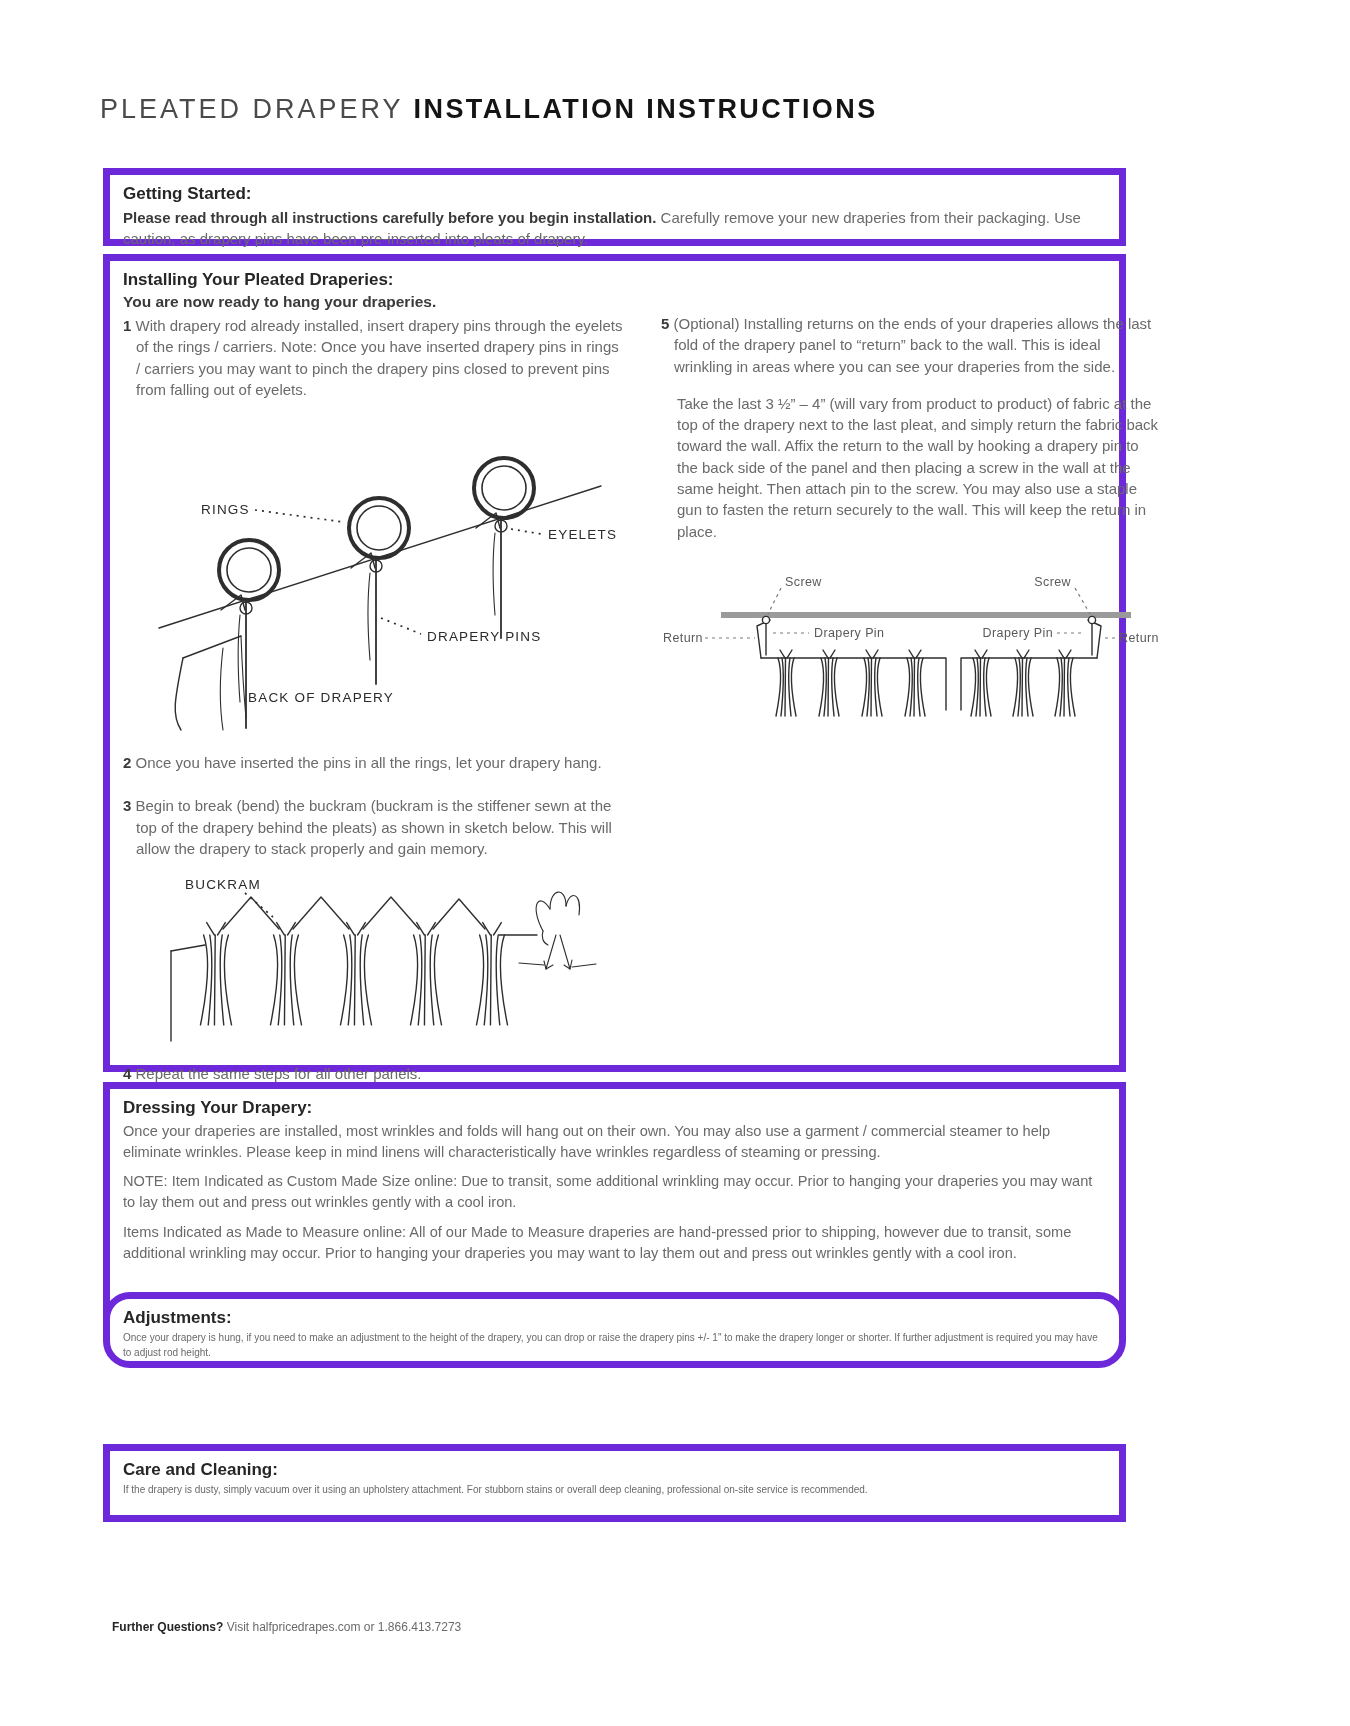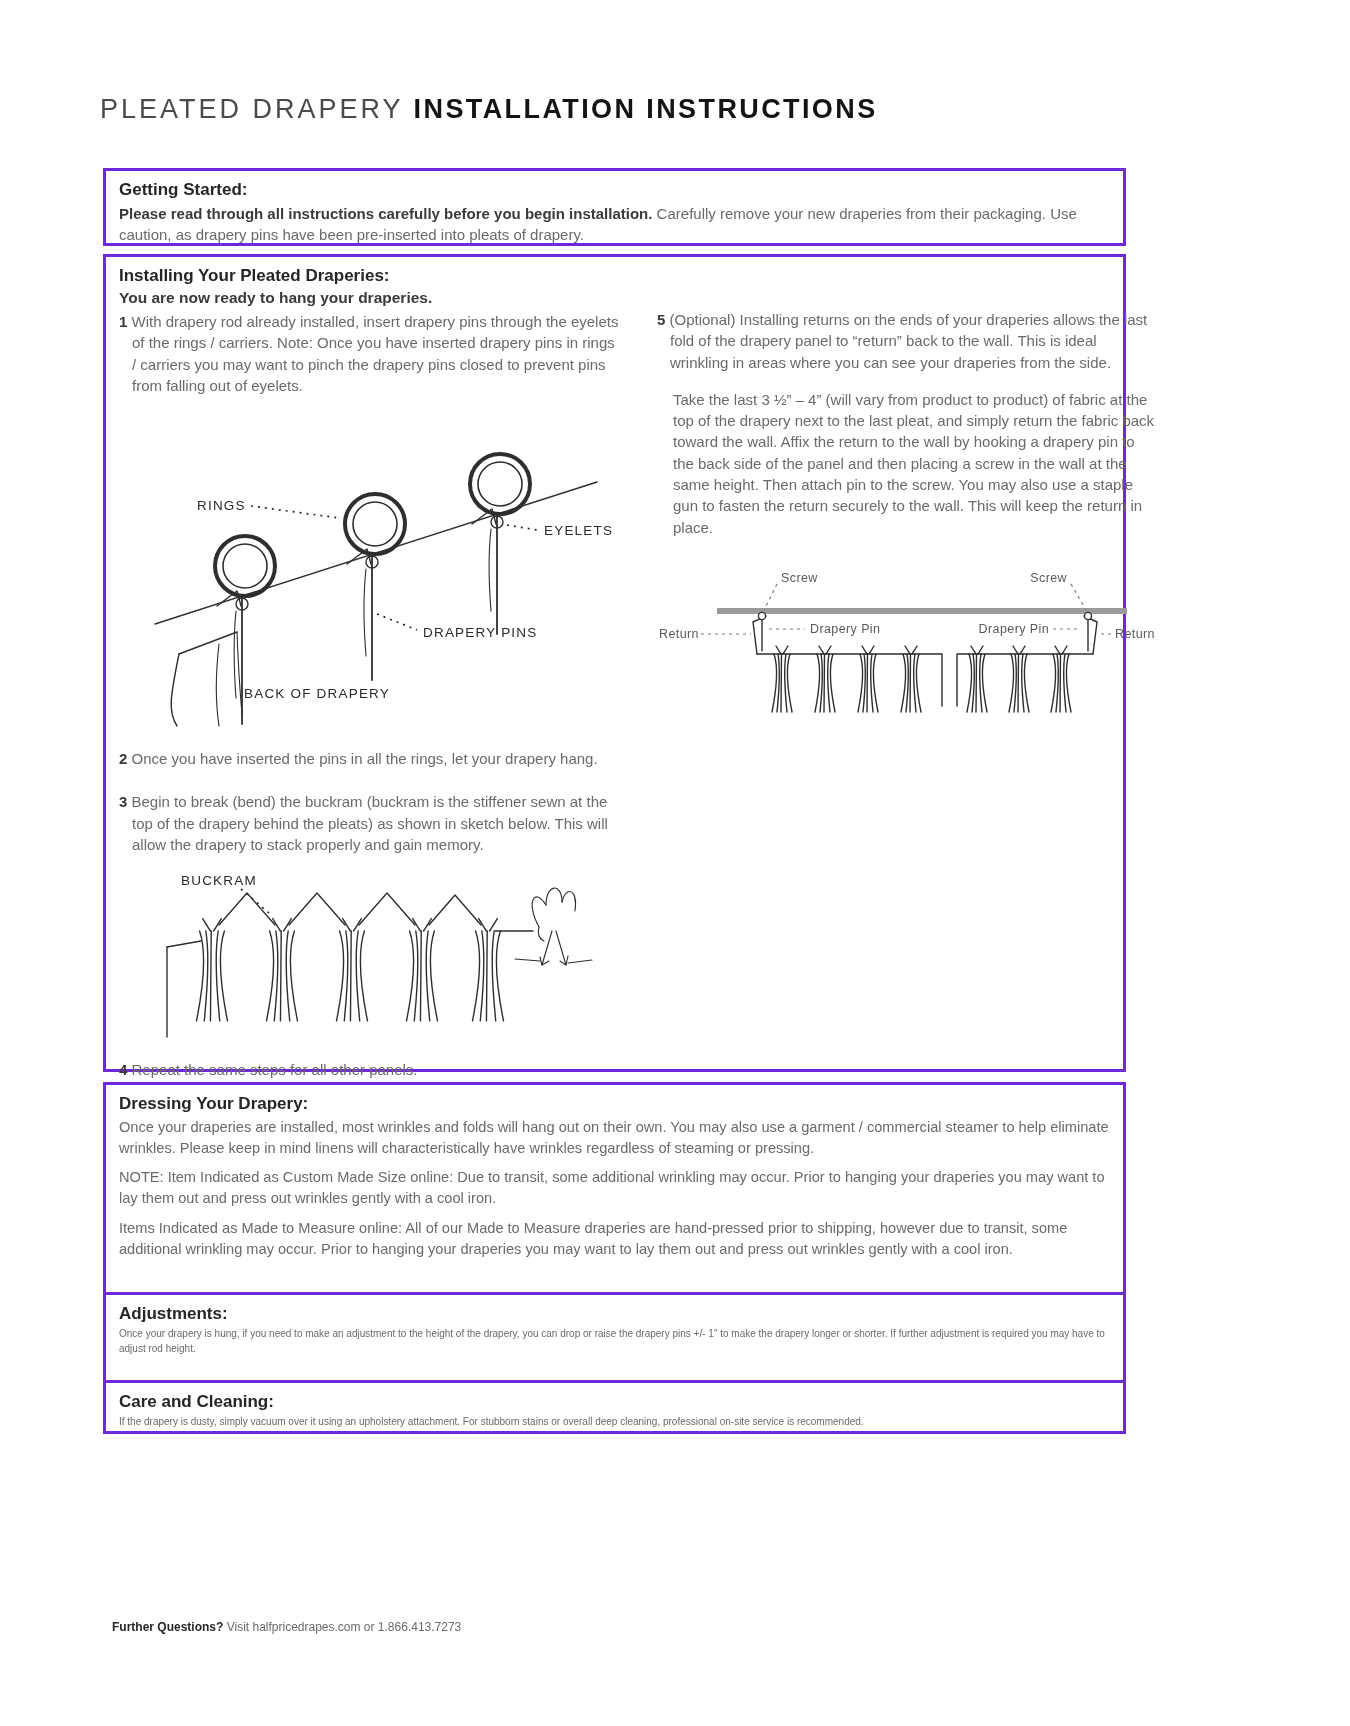--- a/index.html
+++ b/index.html
@@ -1,26 +1,26 @@
 <!DOCTYPE html>
 <html><head>
 <meta charset="utf-8">
 <style>
   html,body{margin:0;padding:0;background:#ffffff;}
   body{width:1350px;height:1726px;position:relative;font-family:"Liberation Sans",sans-serif;color:#6a6a6a;overflow:hidden;}
 
   .page-title{position:absolute;left:100px;top:94px;font-size:27px;letter-spacing:3px;color:#4a4a4a;white-space:nowrap;}
   .page-title .t-bold{font-weight:bold;color:#141414;letter-spacing:2.4px;}
 
-  .box{position:absolute;left:103px;width:1023px;box-sizing:border-box;border:3px solid #6d28d9;background:#fff;padding:8px 13px 10px 13px;}
+  .box{position:absolute;left:103px;width:1023px;box-sizing:border-box;border:7px solid #6d28d9;background:#fff;padding:8px 13px 10px 13px;}
   #box-getting{top:168px;height:78px;}
   #box-installing{top:254px;height:818px;}
   #box-dressing{top:1082px;height:252px;}
-  #box-adjust{top:1292px;height:95px;}
-  #box-care{top:1380px;height:54px;}
+  #box-adjust{top:1292px;height:76px;border-radius:27px;}
+  #box-care{top:1444px;height:78px;}
 
   .box-heading{font-size:17px;font-weight:bold;color:#262626;margin:1px 0 3px 0;}
   .box p{margin:0;font-size:15px;line-height:1.42;color:#6a6a6a;}
   .bold-lead{font-weight:bold;color:#3a3a3a;}
 
   
   .cols{display:grid;grid-template-columns:500px 1fr;column-gap:38px;}
   .col-right{padding-top:44px;}
   .subheading{font-size:15.5px;font-weight:bold;color:#3a3a3a;margin:0 0 4px 0;}
   .step{padding-left:13px;text-indent:-13px;font-size:15.5px;line-height:1.42;margin:0;}

